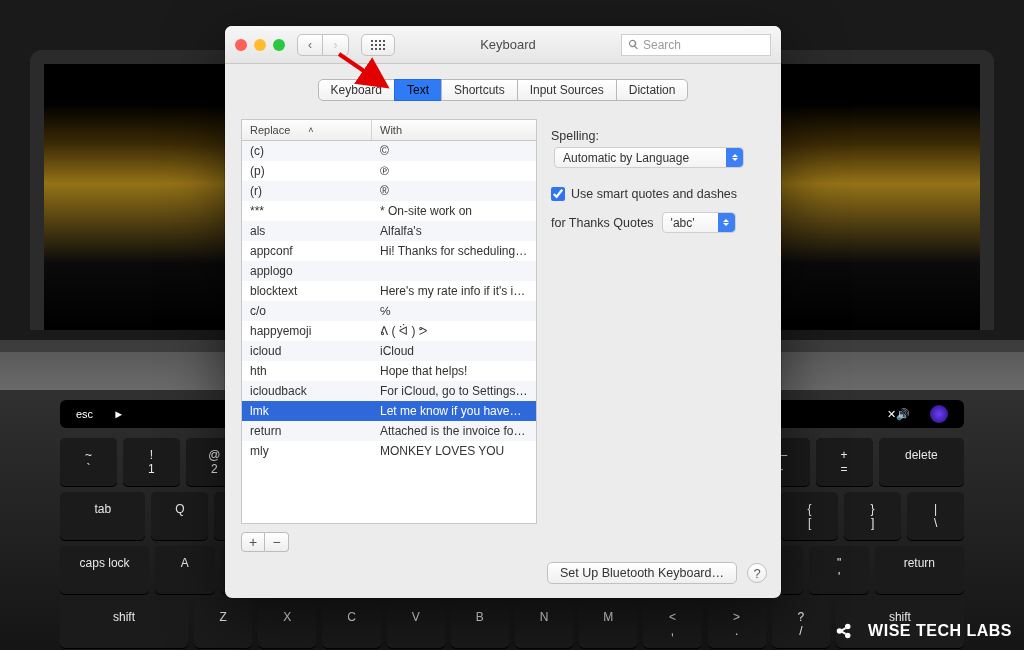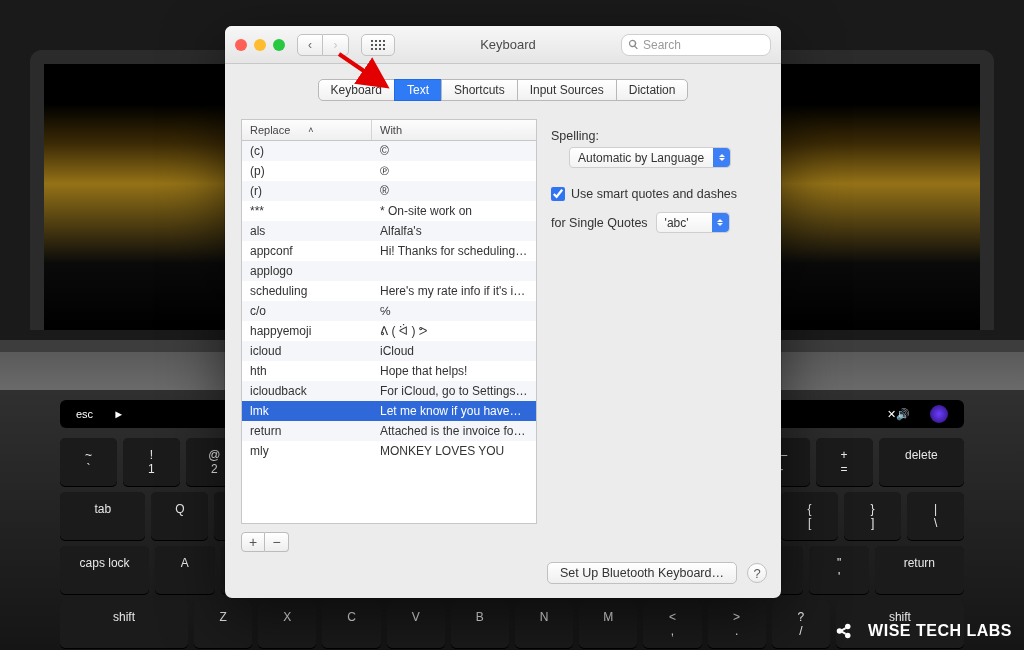--- a/index.html
+++ b/index.html
@@ -22,31 +22,31 @@
   .traffic{display:flex;gap:7px;margin-right:12px}
   .tl{width:12px;height:12px;border-radius:50%}
   .tl.r{background:#ff5f57}.tl.y{background:#febc2e}.tl.g{background:#28c840}
   .navbtn{width:26px;height:22px;border:1px solid #c2c2c2;background:linear-gradient(#fff,#ededed);display:flex;align-items:center;justify-content:center;font-size:12px;color:#666}
   .navbtn.l{border-radius:5px 0 0 5px}
   .navbtn.r{border-radius:0 5px 5px 0;border-left:none}
   .gridbtn{width:34px;height:22px;border:1px solid #c2c2c2;background:linear-gradient(#fff,#ededed);border-radius:5px;margin-left:12px;display:flex;align-items:center;justify-content:center}
   .gridbtn .dots{display:grid;grid-template-columns:repeat(4,2px);grid-template-rows:repeat(3,2px);gap:2px}
   .gridbtn .dots span{width:2px;height:2px;background:#555}
   .wtitle{flex:1;text-align:center;font-size:13px;color:#4a4a4a}
-  .searchwrap{width:150px;height:22px;border:1px solid #cfcfcf;background:#fff;border-radius:8px;display:flex;align-items:center;padding:0 6px;color:#9a9a9a;font-size:12px;gap:4px}
+  .searchwrap{width:150px;height:22px;border:1px solid #cfcfcf;background:#fff;border-radius:0;display:flex;align-items:center;padding:0 6px;color:#9a9a9a;font-size:12px;gap:4px}
   .searchwrap svg{width:11px;height:11px;fill:#8a8a8a}
 
   
   .arrow{position:absolute;top:50px;left:335px;width:55px;height:40px;pointer-events:none}
 
   .segtabs{display:flex;justify-content:center;padding:15px 0 0}
   .segtabs .seg{border:1px solid #b8b8b8;background:linear-gradient(#fff,#f1f1f1);padding:3px 12px;font-size:12px;color:#333;margin-left:-1px}
   .segtabs .seg:first-child{border-radius:5px 0 0 5px;margin-left:0}
   .segtabs .seg:last-child{border-radius:0 5px 5px 0}
-  .segtabs .seg.active{background:#2f7bf6;color:#ffffff;border-color:#206ae6}
+  .segtabs .seg.active{background:#2f7bf6;color:#000000;border-color:#206ae6}
 
   .content{flex:1;display:flex;padding:18px 16px 10px;gap:14px}
   .tablewrap{width:296px;display:flex;flex-direction:column}
   .theaders{display:flex;border:1px solid #c7c7c7;border-bottom:none;background:linear-gradient(#fdfdfd,#efefef);font-size:11px;color:#444}
   .theaders div{padding:4px 8px}
   .th-l{width:130px;display:flex;align-items:center;gap:18px;border-right:1px solid #d4d4d4}
   .th-l .sortcaret{font-size:9px}
   .th-r{flex:1}
   .tbody{border:1px solid #c7c7c7;background:#fff;flex:1;overflow:hidden;font-size:12px;color:#333}
   .trow{display:flex;height:20px;align-items:center}
@@ -228,21 +228,21 @@
           </div>
           <div class="trow">
             <div class="tc-l">appconf</div>
             <div class="tc-r">Hi! Thanks for scheduling…</div>
           </div>
           <div class="trow">
             <div class="tc-l">applogo</div>
             <div class="tc-r"></div>
           </div>
           <div class="trow">
-            <div class="tc-l">scheduling</div>
+            <div class="tc-l">blocktext</div>
             <div class="tc-r">Here's my rate info if it's i…</div>
           </div>
           <div class="trow">
             <div class="tc-l">c/o</div>
             <div class="tc-r">℅</div>
           </div>
           <div class="trow">
             <div class="tc-l">happyemoji</div>
             <div class="tc-r">ᕕ ( ᐛ ) ᕗ</div>
           </div>
@@ -273,35 +273,35 @@
         </div>
       <div class="addremove">
         <button>+</button>
         <button>−</button>
       </div>
     </div>
 
     <div class="rightcol">
 
       <div class="lbl">Spelling:</div>
-      <div class="popup" style="width:162px;margin-left:18px">
+      <div class="popup" style="width:190px;margin-left:3px">
         <span>Automatic by Language</span>
         <span class="arrows">
             <span class="up"></span>
             <span class="dn"></span>
           </span>
       </div>
 
       <label class="chk" style="margin-top:16px">
           <input type="checkbox" checked="" style="">
           <span>Use smart quotes and dashes</span>
         </label>
 
       <div class="qrow">
-        <span>for Single Quotes</span>
+        <span>for Thanks Quotes</span>
         <div class="popup" style="width:74px">
           <span>'abc'</span>
           <span class="arrows">
               <span class="up"></span>
               <span class="dn"></span>
             </span>
         </div>
       </div>
     </div>
   </div>

